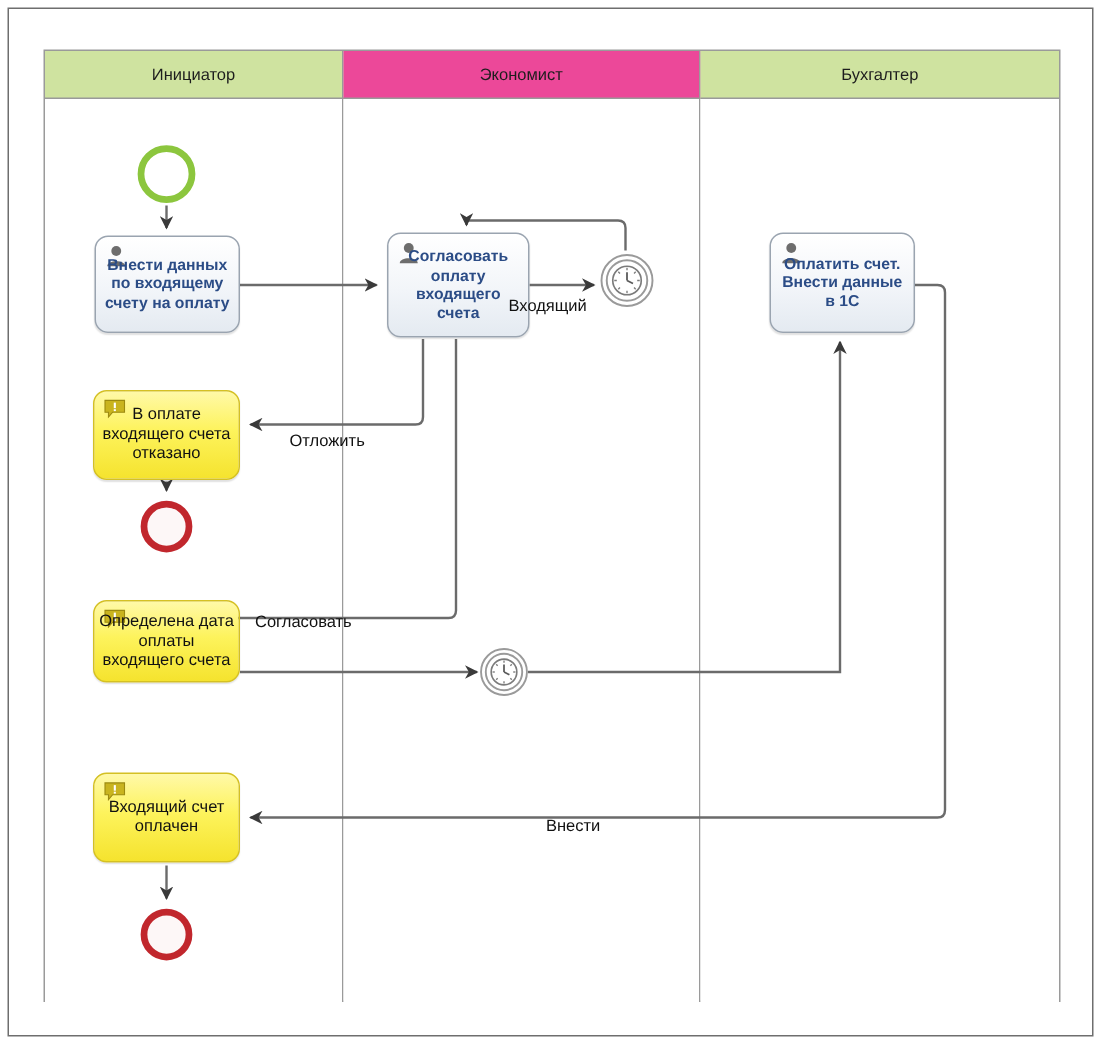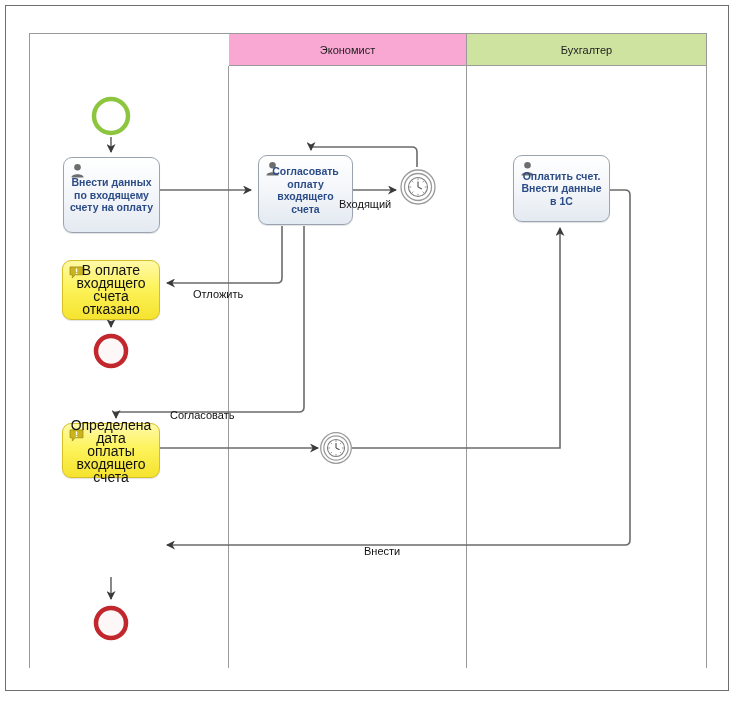--- a/index.html
+++ b/index.html
@@ -17,21 +17,21 @@
     position:absolute;left:29px;top:33px;width:678px;height:635px;
     border:1px solid #9a9a9a;box-sizing:border-box;background:#ffffff;
   }
   .lane-head{
     position:absolute;top:0;height:32px;box-sizing:border-box;
     border-right:1px solid #9a9a9a;border-bottom:1px solid #9a9a9a;
     display:flex;align-items:center;justify-content:center;
     font-size:11px;color:#1d1d1d;
   }
   .lane-head.green{background:#cfe3a0;}
-  .lane-head.gray{background:#f9a8d4;}
+  .lane-head.gray{background:#ec4899;}
   .lane-head.last{border-right:none;}
   .lane-body{
     position:absolute;top:32px;height:602px;box-sizing:border-box;
     border-right:1px solid #9a9a9a;background:#ffffff;
   }
   .lane-body.last{border-right:none;}
 
   
   #wires{position:absolute;left:0;top:0;width:736px;height:704px;pointer-events:none;}
 
@@ -51,38 +51,41 @@
 
   
   .note{
     position:absolute;box-sizing:border-box;
     border:1px solid #d4c024;border-radius:9px;
     background:linear-gradient(180deg,#fff9a8 0%,#fdf35c 45%,#f5e32e 100%);
     box-shadow:0 1px 1px rgba(0,0,0,.12);
   }
   .note .nlabel{
     position:absolute;left:3px;right:3px;top:50%;transform:translateY(-50%);
-    text-align:center;font-size:14px;color:#111111;line-height:13px;white-space:pre-line;
+    text-align:center;font-size:11px;color:#111111;line-height:13px;white-space:pre-line;
   }
   .msg-icon{position:absolute;left:6px;top:5px;width:15px;height:13px;}
 
   
   .ev{position:absolute;}
   .flow-label{
     position:absolute;font-size:11px;color:#111111;white-space:nowrap;
   }
 </style>
 </head>
 <body>
 
 <div id="canvas">
 
   <div class="page-frame"></div>
 
   <div class="pool">
+    <div class="lane-head green" style="left:0;width:199px;">
+      <span>Инициатор</span>
+    </div>
     <div class="lane-head gray" style="left:199px;width:238px;">
       <span>Экономист</span>
     </div>
     <div class="lane-head green last" style="left:437px;width:239px;text-align:center;">
       <span>Бухгалтер</span>
     </div>
 
     <div class="lane-body" style="left:0;width:199px;"></div>
     <div class="lane-body" style="left:199px;width:238px;"></div>
     <div class="lane-body last" style="left:437px;width:239px;"></div>
@@ -119,21 +122,21 @@
       <path d="M111,577 L111,599" marker-end="url(#ah)"></path>
     </g>
   </svg>
 
   <div class="ev" style="left:90px;top:95px;width:42px;height:42px;">
     <svg width="42" height="42" viewBox="0 0 42 42">
       <circle cx="21" cy="21" r="17" fill="#ffffff" stroke="#8cc63e" stroke-width="4.5"></circle>
     </svg>
   </div>
 
-  <div class="task" style="left:63px;top:157px;width:97px;height:76px;">
+  <div class="task" style="left:63px;top:157px;width:97px;height:65px;">
     <svg class="user-icon" viewBox="0 0 16 16">
       <circle cx="8" cy="4.6" r="3.5" fill="#6d6d6d"></circle>
       <path d="M1.6,15.5 C1.6,10.8 14.4,10.8 14.4,15.5 Z" fill="#6d6d6d"></path>
     </svg>
     <div class="tlabel">Внести данных
 по входящему
 счету на оплату</div>
   </div>
 
   <div class="task" style="left:258px;top:155px;width:95px;height:70px;">
@@ -207,31 +210,40 @@
 входящего счета
 отказано</div>
   </div>
 
   <div class="ev" style="left:92px;top:332px;width:38px;height:38px;">
     <svg width="38" height="38" viewBox="0 0 38 38">
       <circle cx="19" cy="19" r="15" fill="#fdf7f7" stroke="#c1272d" stroke-width="4.5"></circle>
     </svg>
   </div>
 
-  <div class="note" style="left:62px;top:423px;width:98px;height:55px;">
+  <div class="note" style="left:62px;top:400px;width:98px;height:55px;">
     <svg class="msg-icon" viewBox="0 0 16 14">
       <path d="M1,1 H15 V9.5 H6.5 L3.5,13 V9.5 H1 Z" fill="#c9b41f" stroke="#9c8a10" stroke-width="0.8"></path>
       <rect x="7.3" y="2.6" width="1.5" height="4" fill="#ffffff"></rect>
       <rect x="7.3" y="7.3" width="1.5" height="1.4" fill="#ffffff"></rect>
     </svg>
     <div class="nlabel">Определена дата
 оплаты
 входящего счета</div>
   </div>
 
+  <div class="note" style="left:62px;top:515px;width:98px;height:60px;">
+    <svg class="msg-icon" viewBox="0 0 16 14">
+      <path d="M1,1 H15 V9.5 H6.5 L3.5,13 V9.5 H1 Z" fill="#c9b41f" stroke="#9c8a10" stroke-width="0.8"></path>
+      <rect x="7.3" y="2.6" width="1.5" height="4" fill="#ffffff"></rect>
+      <rect x="7.3" y="7.3" width="1.5" height="1.4" fill="#ffffff"></rect>
+    </svg>
+    <div class="nlabel">Входящий счет
+оплачен</div>
+  </div>
 
   <div class="ev" style="left:92px;top:604px;width:38px;height:38px;">
     <svg width="38" height="38" viewBox="0 0 38 38">
       <circle cx="19" cy="19" r="15" fill="#fdf7f7" stroke="#c1272d" stroke-width="4.5"></circle>
     </svg>
   </div>
 
   <div class="flow-label" style="left:339px;top:198px;">Входящий</div>
   <div class="flow-label" style="left:193px;top:288px;">Отложить</div>
   <div class="flow-label" style="left:170px;top:409px;">Согласовать</div>

